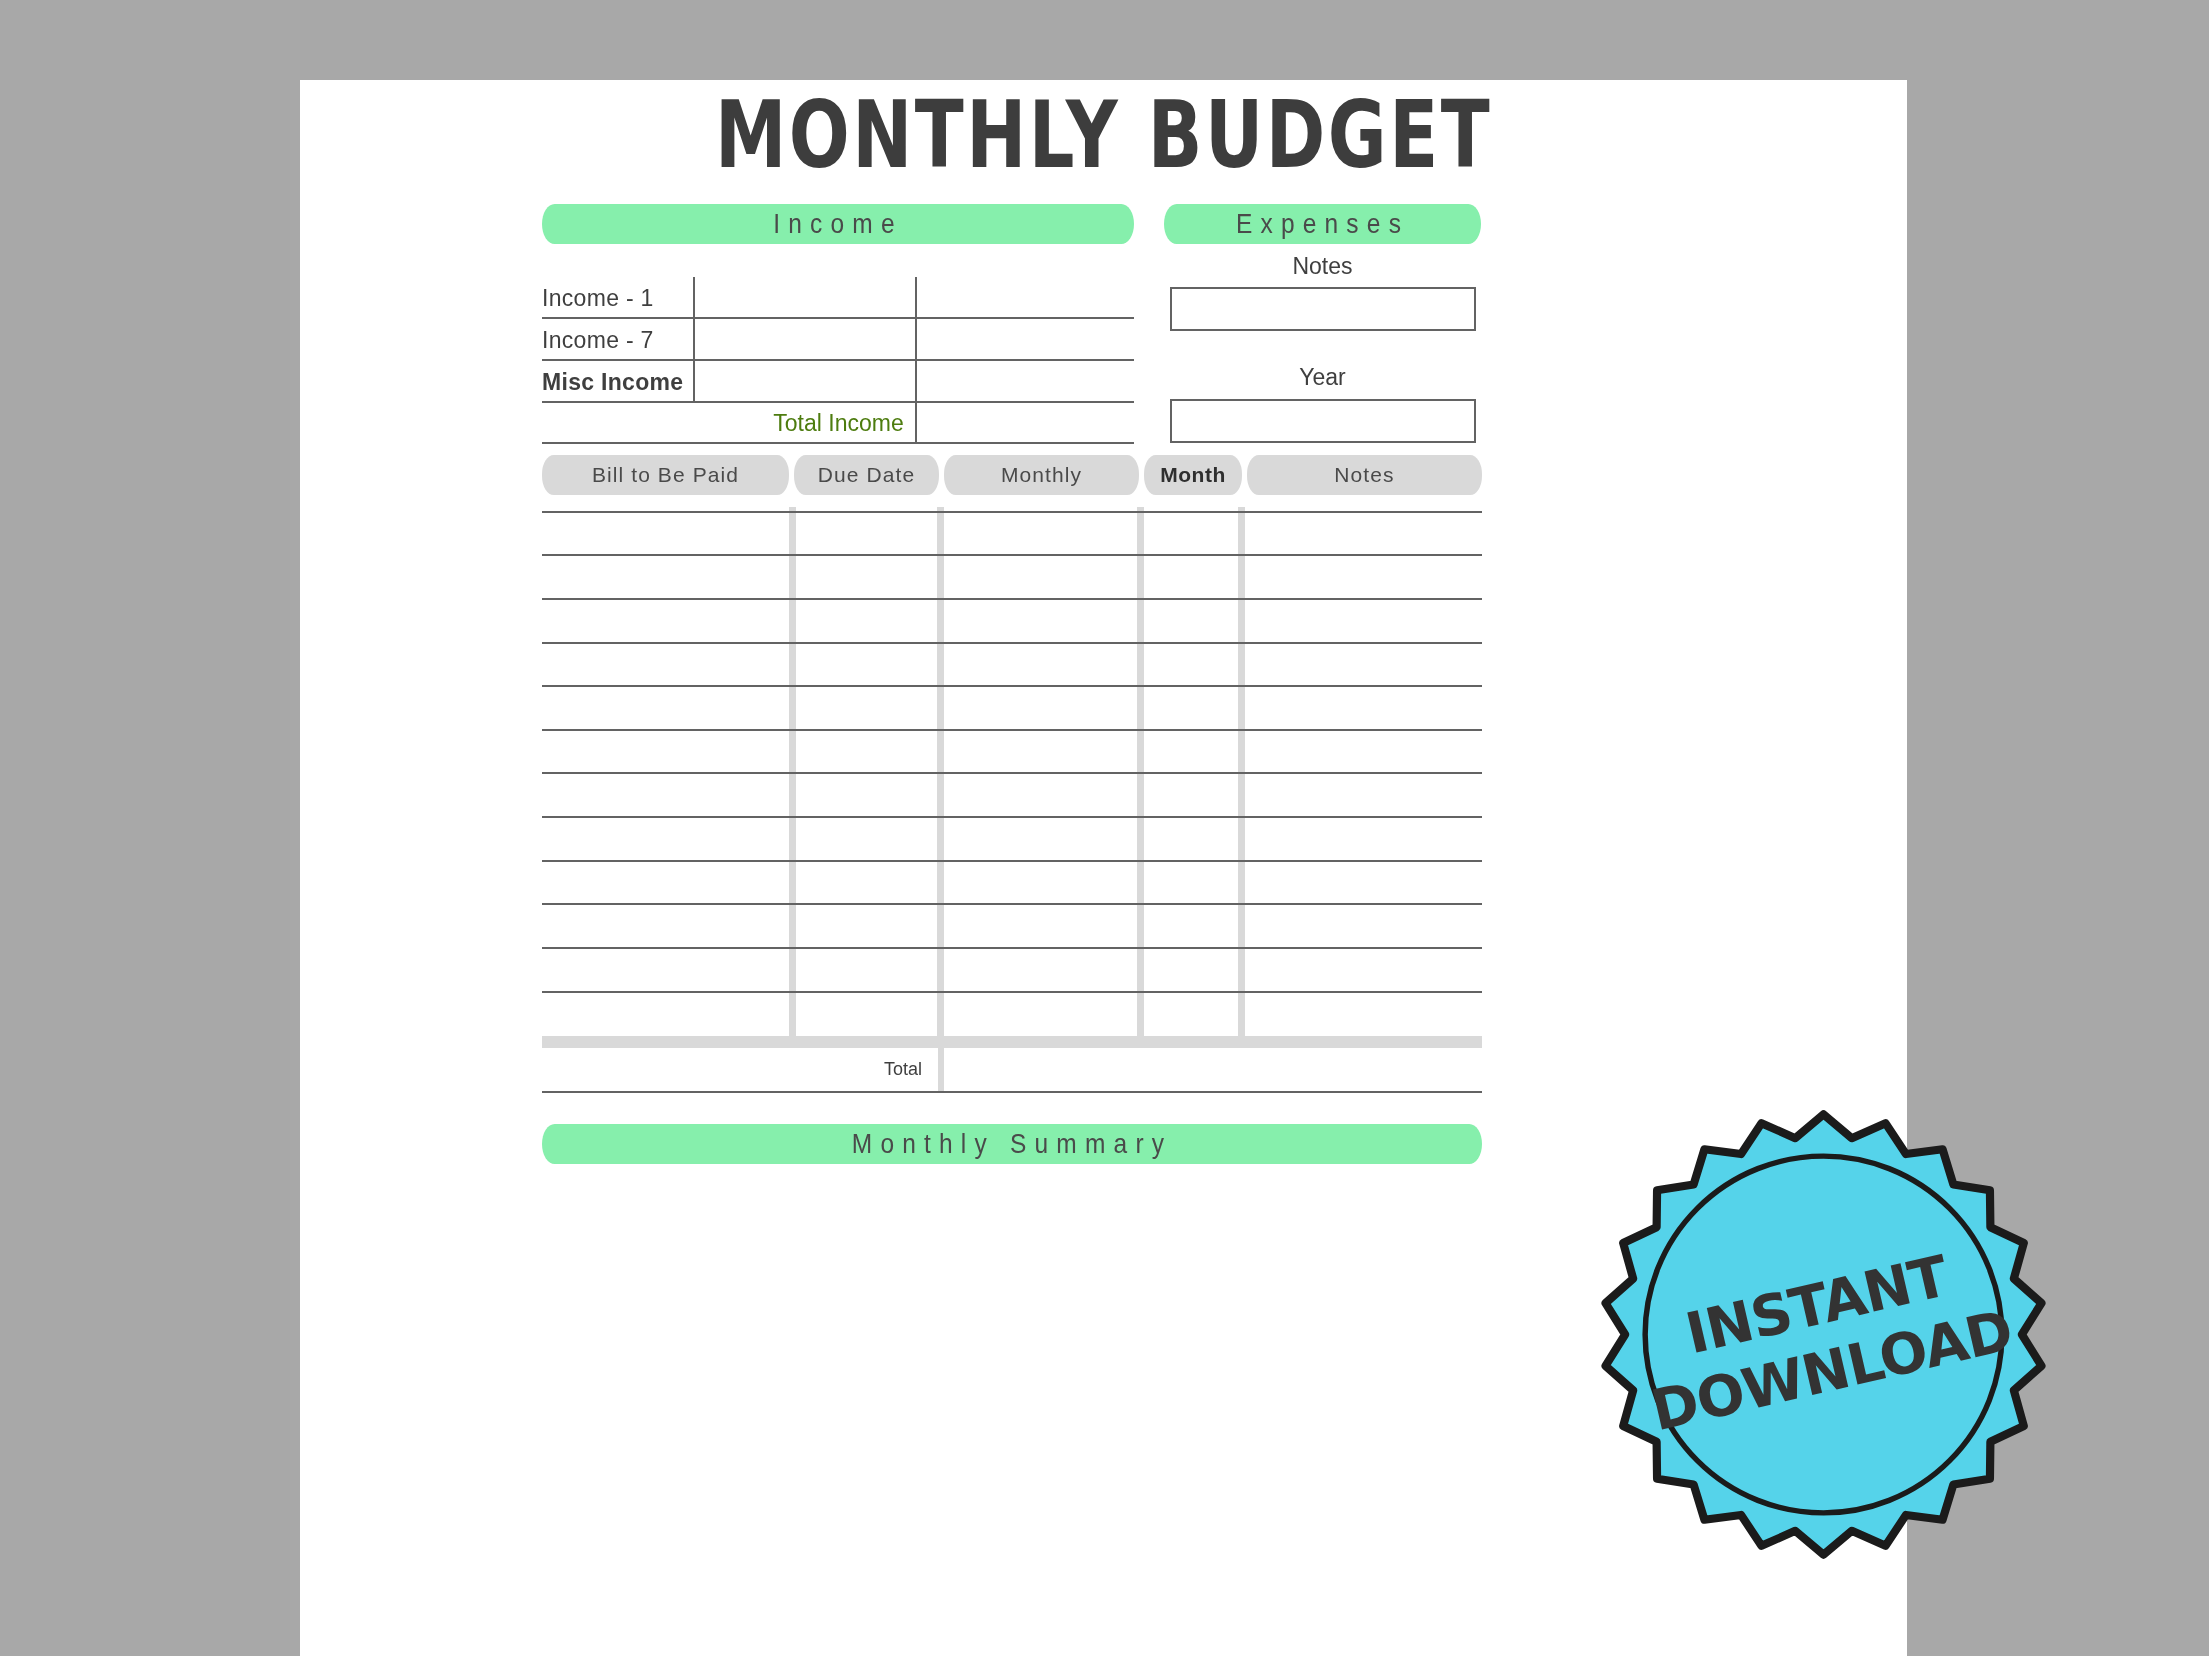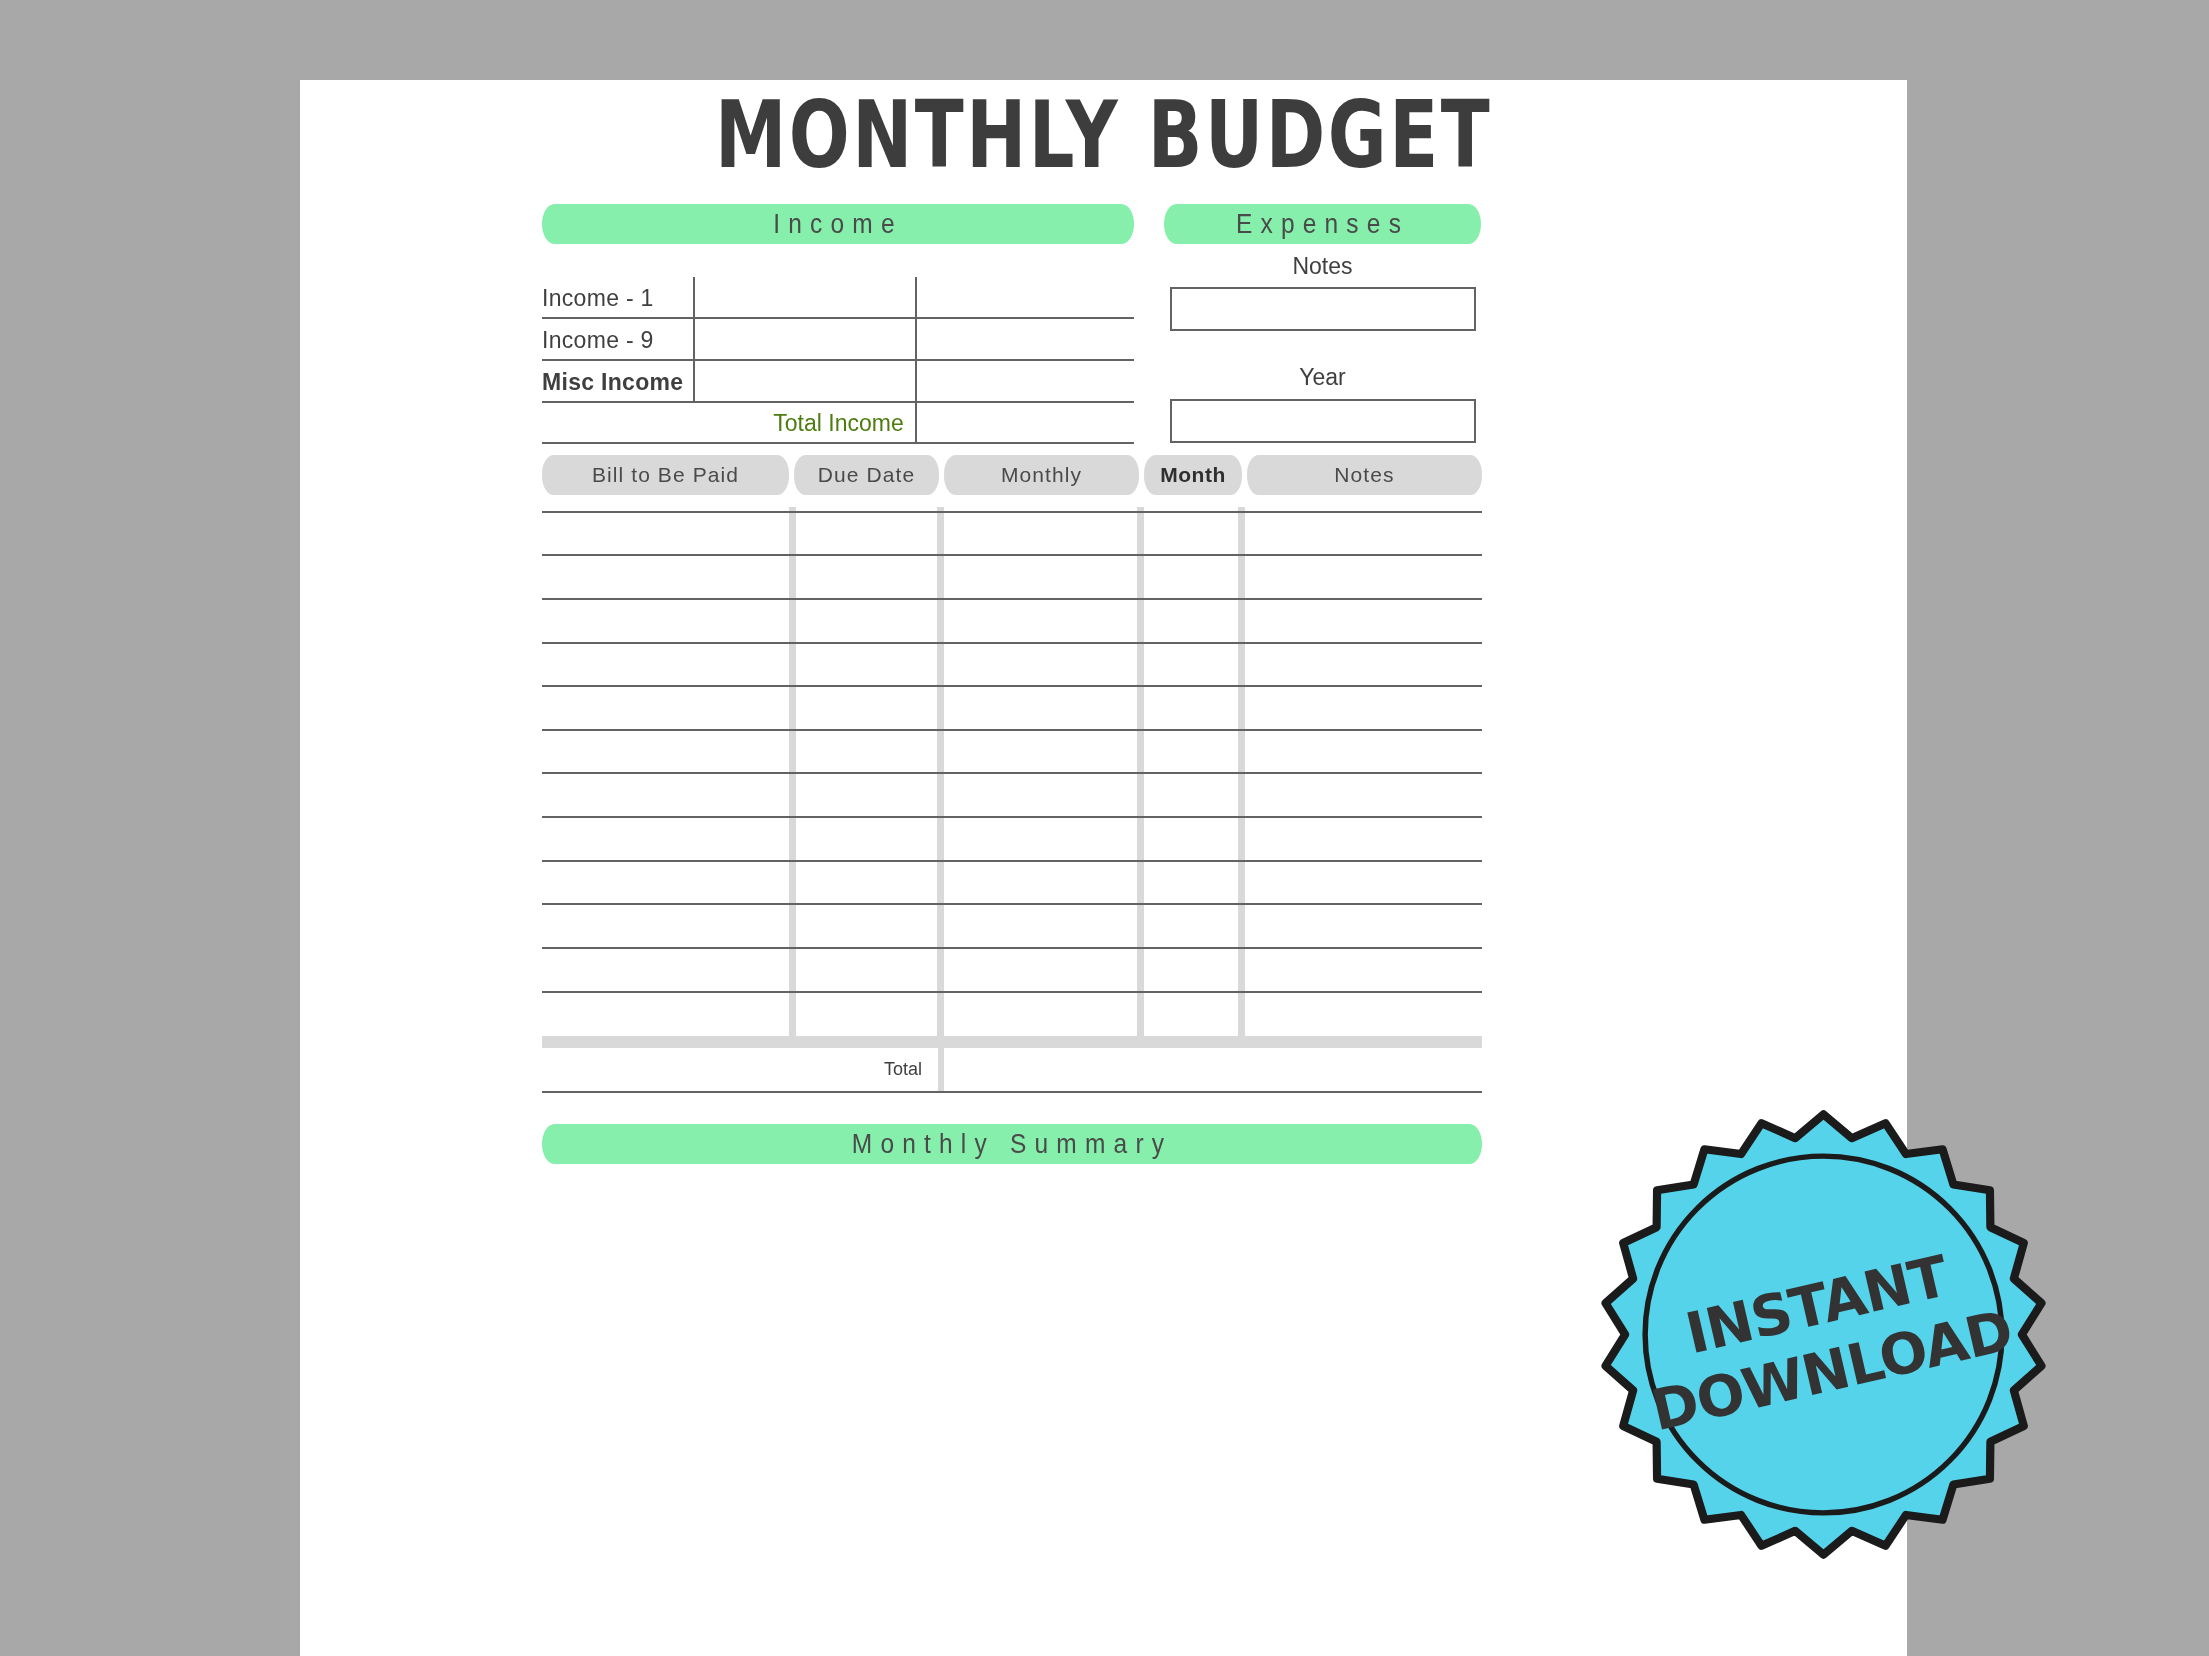--- a/index.html
+++ b/index.html
@@ -310,21 +310,21 @@
 
   <div id="income-table">
 
     <div class="inc-row inc-row-0">
       <span class="inc-label">Income - 1</span>
       <span class="inc-vline-a"></span>
       <span class="inc-vline-b"></span>
     </div>
 
     <div class="inc-row inc-row-1">
-      <span class="inc-label">Income - 9</span>
+      <span class="inc-label">Income - 7</span>
       <span class="inc-vline-a"></span>
       <span class="inc-vline-b"></span>
     </div>
 
     <div class="inc-row inc-row-2">
       <span class="inc-label">Misc Income</span>
       <span class="inc-vline-a"></span>
       <span class="inc-vline-b"></span>
     </div>
 

